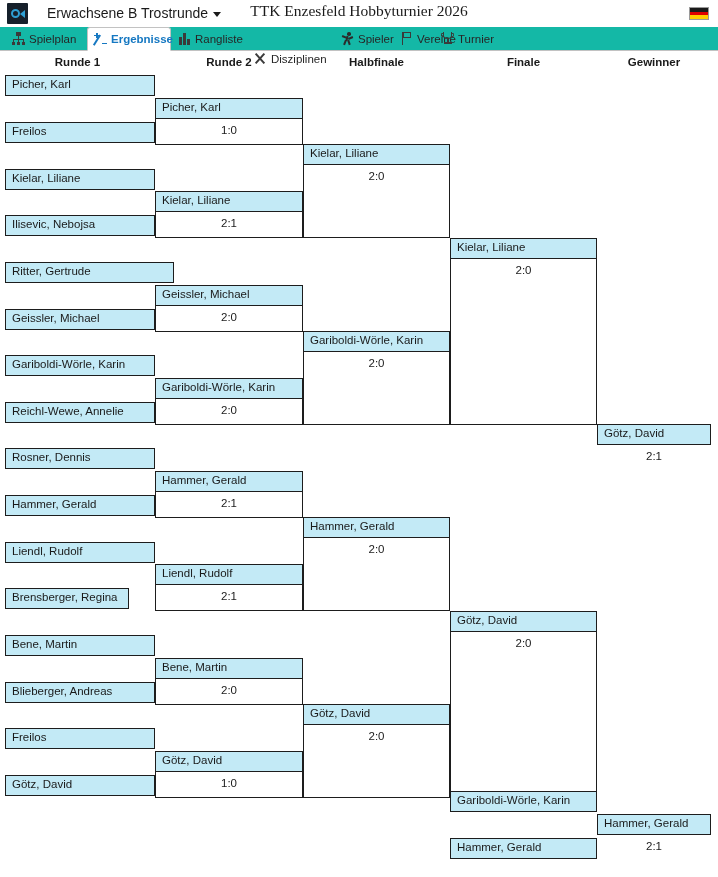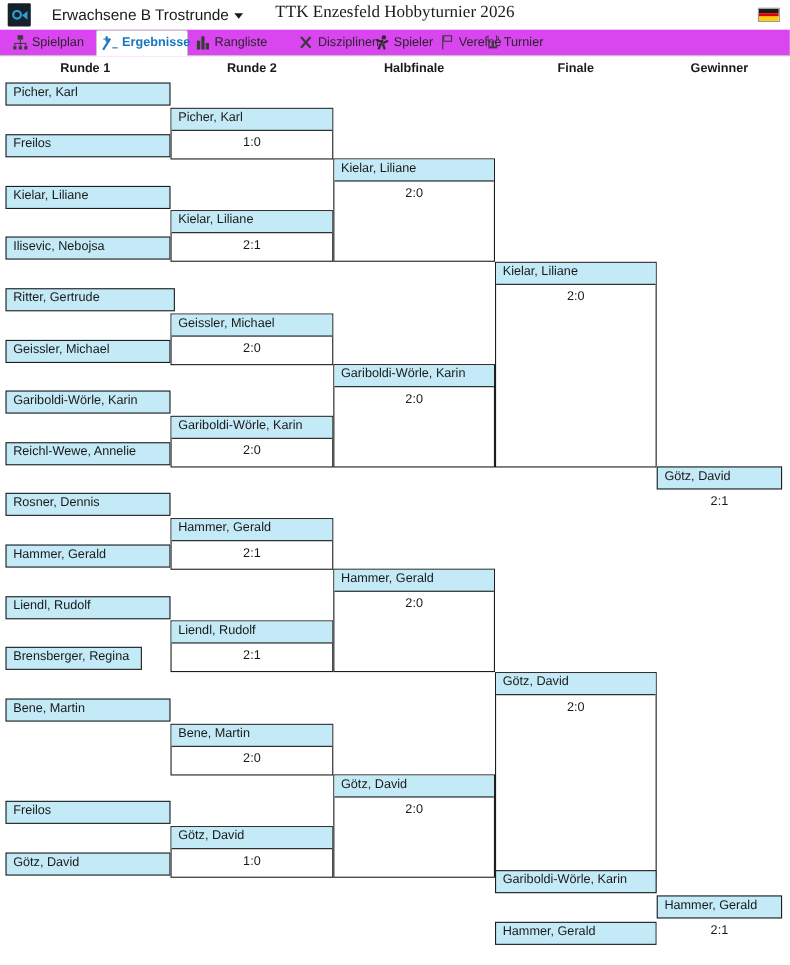--- a/index.html
+++ b/index.html
@@ -54,21 +54,21 @@
     overflow: hidden;
   }
   #flag-icon i { display: block; width: 100%; height: 33.4%; }
   #flag-icon .s1 { background: #1a1a1a; }
   #flag-icon .s2 { background: #dd0000; }
   #flag-icon .s3 { background: #ffce00; }
 
   
   #tabbar {
     position: absolute; left: 0; top: 27px; width: 718px; height: 24px;
-    background: #d946ef;
+    background: #14b8a6;
     border-bottom: 1px solid #c2c2c2;
   }
   .tab {
     position: absolute; top: 0; height: 23px;
     display: flex; align-items: center; gap: 4px;
     padding: 0 6px;
     font-size: 11.5px; color: #262626;
     white-space: nowrap; cursor: default;
   }
   .tab.active {
@@ -234,21 +234,21 @@
 
   <div class="tab" style="left:172px;width:76px;">
     <span class="tico ico-bars">
       <b class="k1"></b>
         <b class="k2"></b>
         <b class="k3"></b>
     </span>
     <span>Rangliste</span>
   </div>
 
-  <div class="tab" style="left:266px;width:86px;">
+  <div class="tab" style="left:248px;width:86px;margin-top:20px;">
     <span class="tico ico-bats">
       <b class="x1"></b>
         <b class="x2"></b>
     </span>
     <span>Disziplinen</span>
   </div>
 
   <div class="tab" style="left:335px;width:63px;">
     <span class="tico ico-runner">
       <b class="head"></b>
@@ -288,29 +288,30 @@
   <div class="colhead" style="left:450px;width:147px;">Finale</div>
   <div class="colhead" style="left:597px;width:114px;">Gewinner</div>
 </div>
 
 <div id="bracket">
 
   <div class="slot" style="left:5px;top:3px;width:150px;">Picher, Karl</div>
   <div class="slot" style="left:5px;top:50px;width:150px;">Freilos</div>
   <div class="slot" style="left:5px;top:97px;width:150px;">Kielar, Liliane</div>
   <div class="slot" style="left:5px;top:143px;width:150px;">Ilisevic, Nebojsa</div>
-  <div class="slot" style="left:5px;top:190px;width:154px;">Ritter, Gertrude</div>
+  <div class="slot" style="left:5px;top:190px;width:169px;">Ritter, Gertrude</div>
   <div class="slot" style="left:5px;top:237px;width:150px;">Geissler, Michael</div>
   <div class="slot" style="left:5px;top:283px;width:150px;">Gariboldi-Wörle, Karin</div>
   <div class="slot" style="left:5px;top:376px;width:150px;">Rosner, Dennis</div>
   <div class="slot" style="left:5px;top:330px;width:150px;">Reichl-Wewe, Annelie</div>
   <div class="slot" style="left:5px;top:423px;width:150px;">Hammer, Gerald</div>
   <div class="slot" style="left:5px;top:470px;width:150px;">Liendl, Rudolf</div>
   <div class="slot" style="left:5px;top:516px;width:124px;">Brensberger, Regina</div>
   <div class="slot" style="left:5px;top:563px;width:150px;">Bene, Martin</div>
+  <div class="slot" style="left:5px;top:610px;width:150px;">Blieberger, Andreas</div>
   <div class="slot" style="left:5px;top:656px;width:150px;">Freilos</div>
   <div class="slot" style="left:5px;top:703px;width:150px;">Götz, David</div>
 
   <div class="win" style="left:155px;top:26px;width:148px;height:47px;">
     <div class="nm">Picher, Karl</div>
     <div class="sc">1:0</div>
   </div>
   <div class="win" style="left:155px;top:119px;width:148px;height:47px;">
     <div class="nm">Kielar, Liliane</div>
     <div class="sc">2:1</div>

